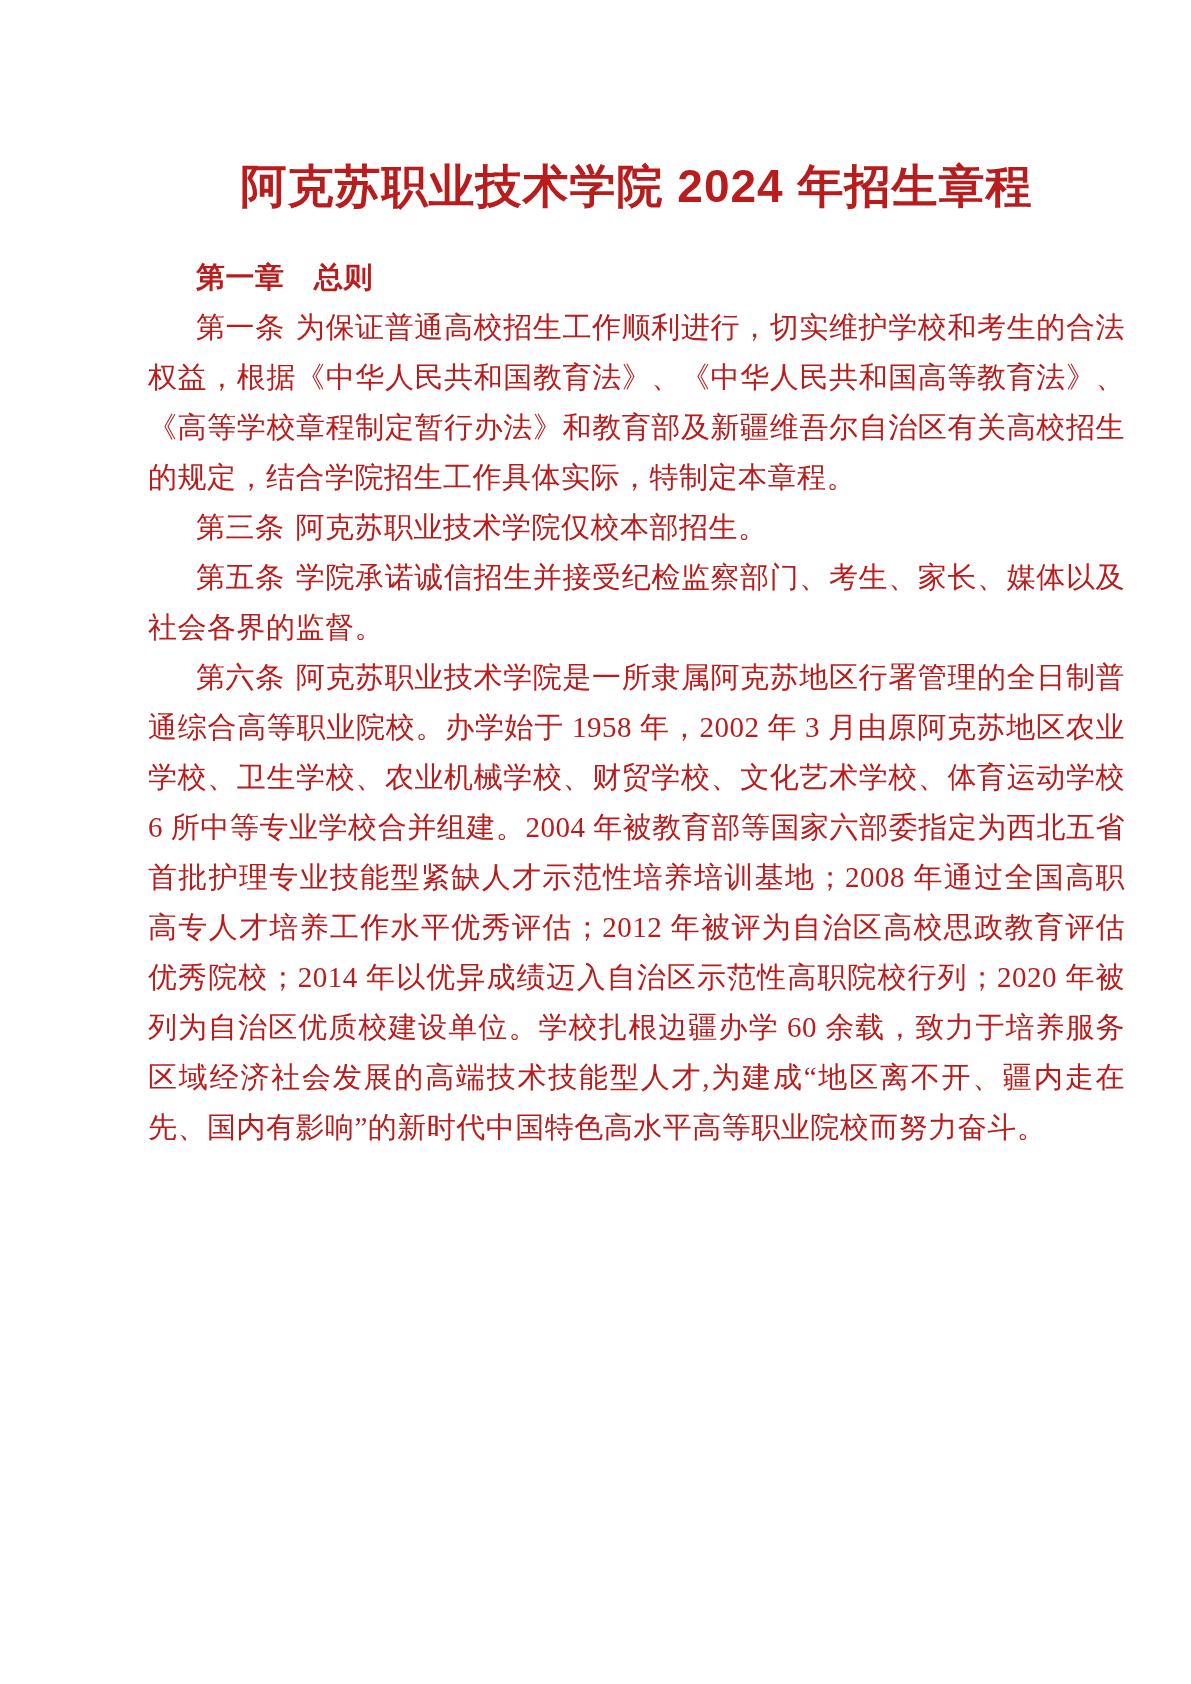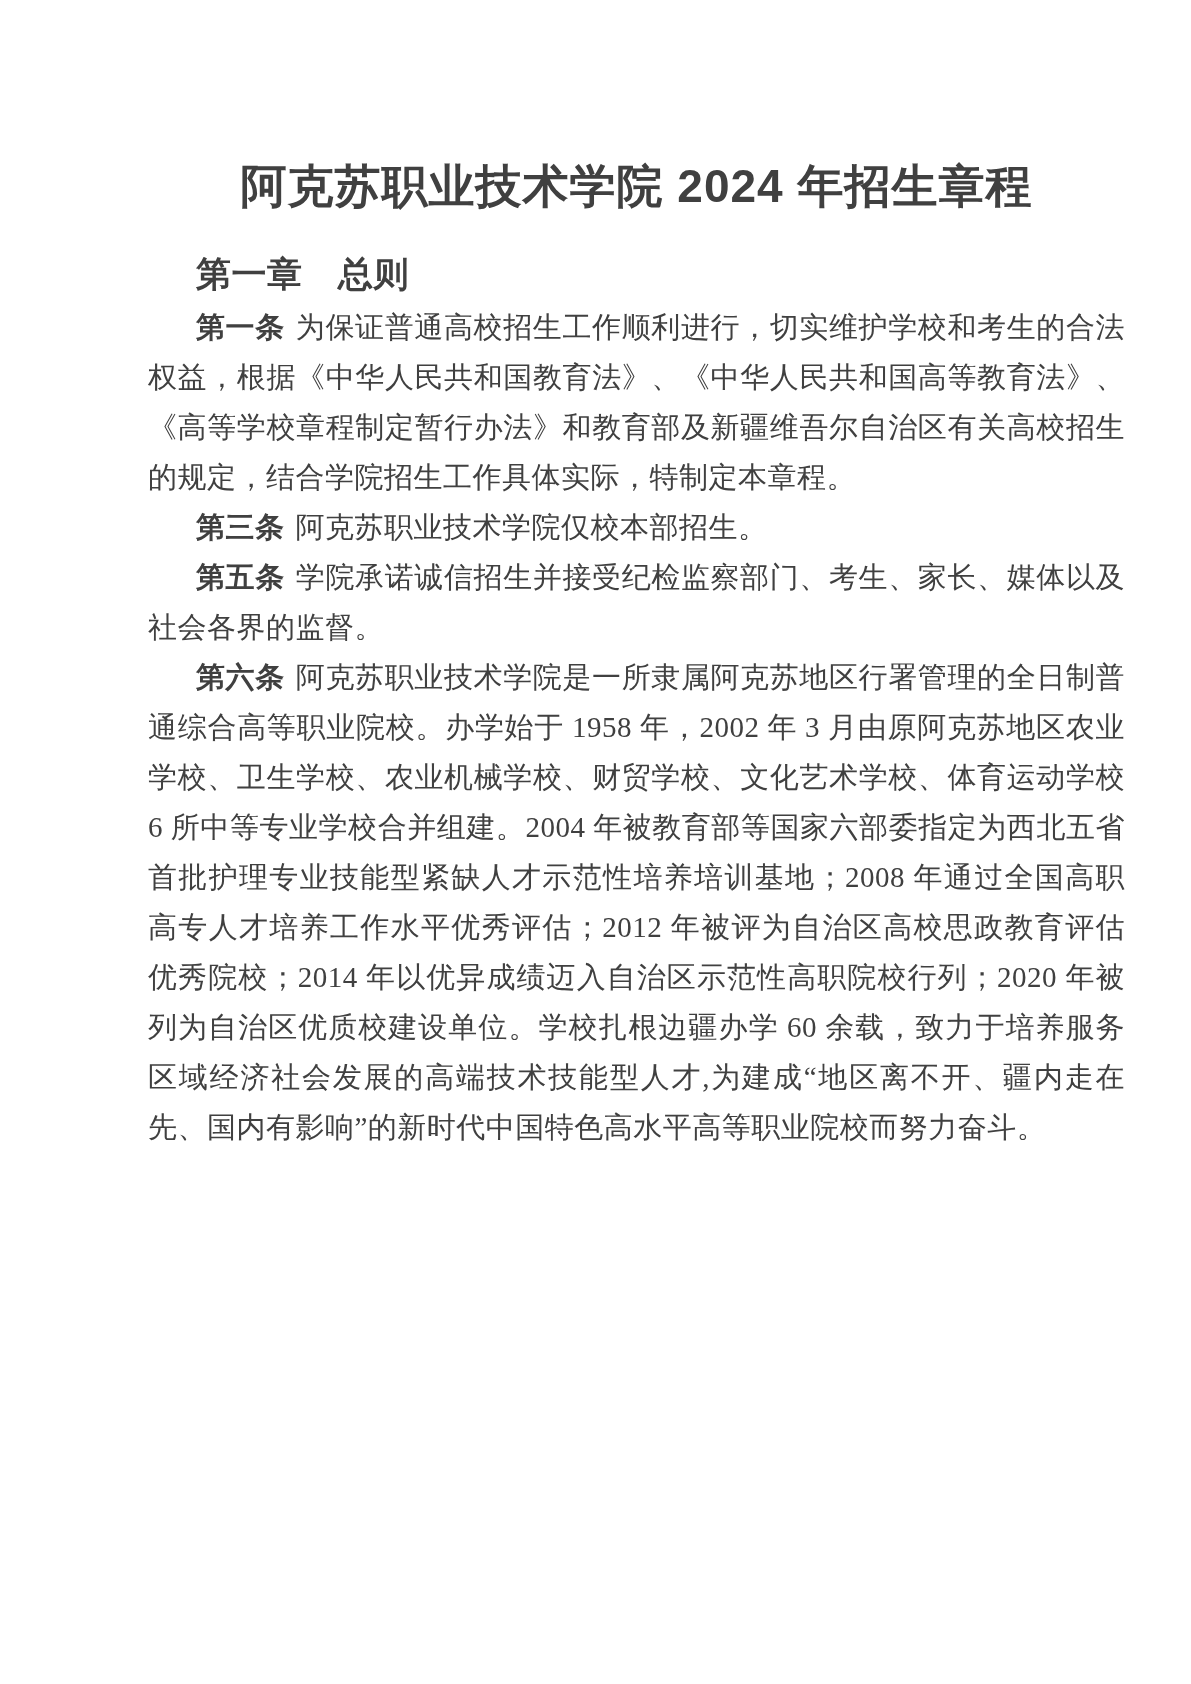--- a/index.html
+++ b/index.html
@@ -6,56 +6,56 @@
     margin: 0;
     padding: 0;
     background: #ffffff;
   }
   .page {
     position: relative;
     width: 1191px;
     height: 1484px;
     margin: 0 auto;
     background: #ffffff;
-    color: #404040;
+    color: #b91c1c;
     font-family: "Liberation Serif", serif;
     box-sizing: border-box;
     padding: 158px 66px 0 148px;
     overflow: hidden;
   }
   .doc-title {
     margin: 0 0 38px 0;
     font-family: "Liberation Sans", sans-serif;
     font-weight: 700;
     font-size: 46px;
     line-height: 56px;
     letter-spacing: 1px;
     text-align: center;
     white-space: nowrap;
   }
   .chapter-heading {
     margin: 0;
-    font-family: Liberation Mono, monospace;
+    font-family: Liberation Serif, serif;
     font-weight: 700;
-    font-size: 35px;
+    font-size: 29px;
     line-height: 50px;
     text-indent: 48px;
     letter-spacing: 0.5px;
   }
   .body-para {
     margin: 0;
     font-size: 29px;
     line-height: 50px;
     letter-spacing: 0.5px;
     text-align: justify;
     text-indent: 48px;
   }
   .art-label {
     font-family: "Liberation Sans", sans-serif;
-    font-weight: 700;
+    font-weight: 400;
     margin-right: 11px;
   }
   .underlined {
     text-decoration: underline;
     text-underline-offset: 5px;
   }
   .page-number {
     position: absolute;
     left: 0;
     right: 0;

